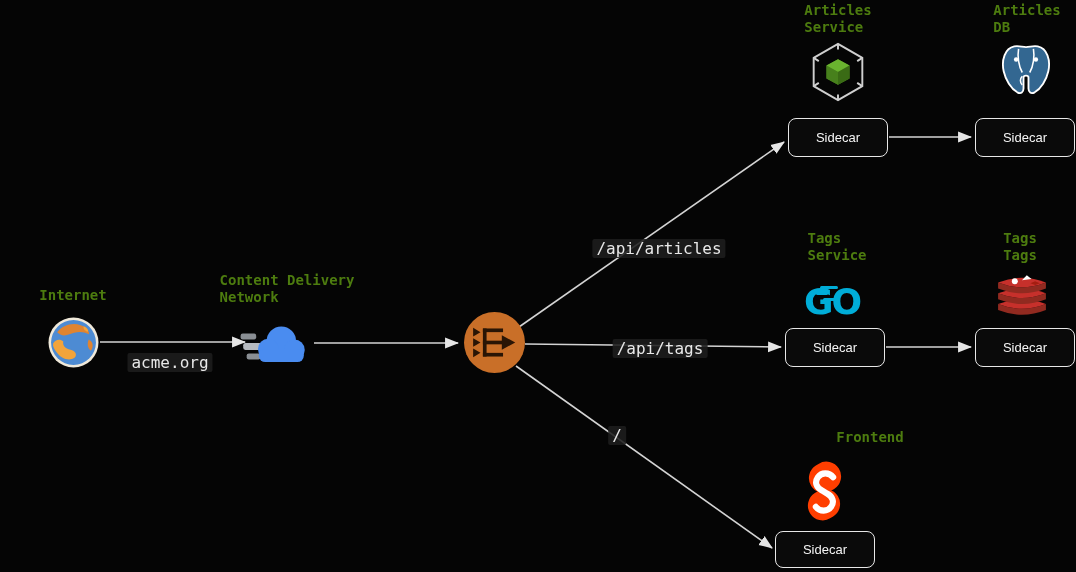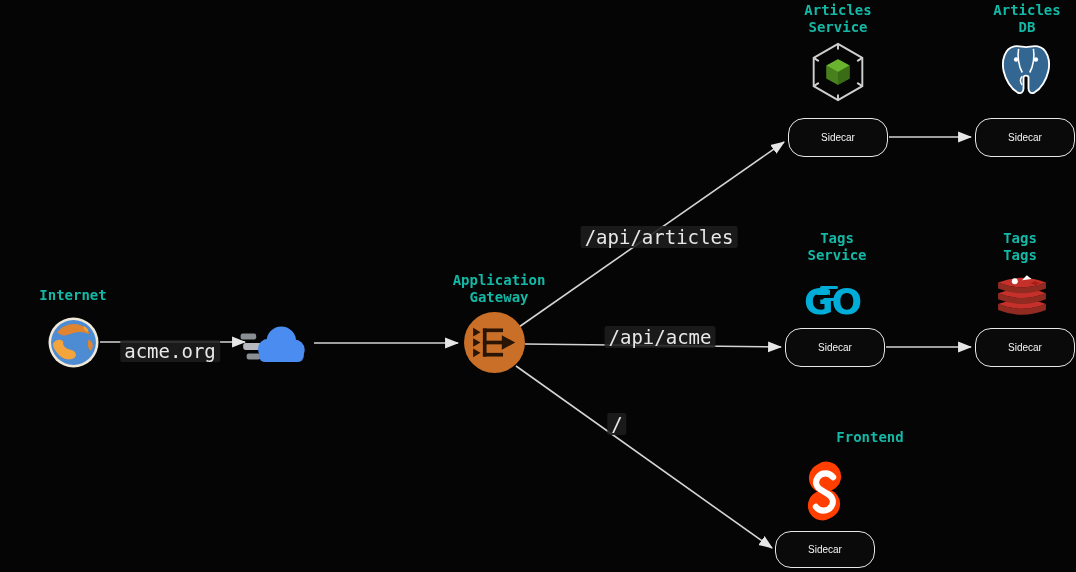--- a/index.html
+++ b/index.html
@@ -1,29 +1,29 @@
 <!DOCTYPE html>
 <html><head>
 <meta charset="utf-8">
 <style>
   html,body{margin:0;padding:0;background:#050505;}
   #canvas{position:relative;width:1076px;height:572px;background:#050505;overflow:hidden;
           font-family:"DejaVu Sans Mono",monospace;}
   svg.connectors{position:absolute;left:0;top:0;pointer-events:none;}
   svg.connectors line{stroke:#d4d4d4;stroke-width:1.6;}
 
-  .node-title{position:absolute;transform:translateX(-50%);text-align:center;color:#14b8a6;
+  .node-title{position:absolute;transform:translateX(-50%);text-align:left;color:#4d7c0f;
               font-family:"DejaVu Sans Mono",monospace;font-weight:bold;font-size:14px;
               line-height:17px;white-space:pre;}
   .edge-label{position:absolute;transform:translateX(-50%);color:#e8e8e8;
-              font-family:"DejaVu Sans Mono",monospace;font-size:19px;font-weight:500;
-              background:rgba(30,30,30,0.88);padding:0 4px;border-radius:2px;white-space:nowrap;}
-  .sidecar-box{position:absolute;box-sizing:border-box;border:1.6px solid #e8e8e8;border-radius:16px;
+              font-family:"DejaVu Sans Mono",monospace;font-size:16px;font-weight:500;
+              background:rgba(30,30,30,0.88);padding:0 4px;border-radius:2px;white-space:nowrap;margin-top:13px;}
+  .sidecar-box{position:absolute;box-sizing:border-box;border:1.6px solid #e8e8e8;border-radius:8px;
                background:#0a0a0a;color:#f5f5f5;font-family:"Liberation Sans",sans-serif;
-               font-size:10px;display:flex;align-items:center;justify-content:center;}
+               font-size:13px;display:flex;align-items:center;justify-content:center;}
   .icon{position:absolute;flex-direction:column;}
 
   .go-logo{display:flex;align-items:center;}
   .go-text{font-family:"DejaVu Sans",sans-serif;font-weight:800;font-size:36px;line-height:36px;
            color:#00ADD8;letter-spacing:-2px;}
   .go-lines{position:relative;width:22px;height:20px;margin-right:2px;margin-top:6px;}
   .go-lines span{position:absolute;display:block;height:3px;background:#00ADD8;border-radius:2px;}
   .go-lines span:nth-child(1){width:18px;left:0;top:2px;}
   .go-lines span:nth-child(2){width:12px;left:-4px;top:8px;}
   .go-lines span:nth-child(3){width:14px;left:3px;top:14px;}
@@ -55,53 +55,53 @@
       <circle cx="50" cy="50" r="44" fill="#4d8bd3"></circle>
       <path d="M18 30 C28 16 48 10 64 16 C76 20 82 28 80 34 C66 26 52 30 42 34 C32 38 24 36 18 30 Z" fill="#e08430"></path>
       <path d="M10 52 C14 44 24 42 30 48 C28 56 34 62 44 64 C54 66 58 74 52 80 C40 88 24 80 16 68 C12 62 9 58 10 52 Z" fill="#f3a43b"></path>
       <path d="M80 44 C88 48 90 58 84 66 C78 62 76 52 80 44 Z" fill="#e08430"></path>
       <path d="M70 18 C76 20 80 25 78 29 C72 27 68 22 70 18 Z" fill="#f3a43b"></path>
     </svg>
   </div>
 
   <div class="edge-label" style="left:170px;top:340px;">acme.org</div>
 
+  <div class="node-title" style="left:287px;top:272px;"><span>Content Delivery</span><br><span>Network</span></div>
   <div class="icon" style="left:238px;top:317px;width:78px;height:52px;">
     <svg width="78" height="52" viewBox="0 0 90 60">
       <rect x="3" y="19" width="18" height="7" rx="2.5" fill="#8a8f94"></rect>
       <rect x="6" y="30" width="21" height="8" rx="2.5" fill="#b6babf"></rect>
       <rect x="10" y="42" width="16" height="7" rx="2.5" fill="#8a8f94"></rect>
       <g fill="#4a8cf0">
         <circle cx="50" cy="28" r="17"></circle>
         <circle cx="35" cy="37" r="12"></circle>
         <circle cx="65" cy="38" r="12"></circle>
         <rect x="24" y="37" width="52" height="15" rx="7.5"></rect>
       </g>
     </svg>
   </div>
 
-  <div class="node-title" style="left:499px;top:272px;"><span>Application</span><br><span>Gateway</span></div>
   <div class="icon" style="left:464px;top:312px;width:61px;height:61px;">
     <svg width="61" height="61" viewBox="0 0 100 100">
       <circle cx="50" cy="50" r="50" fill="#c96f28"></circle>
       <g fill="#2a1505">
         <path d="M15 26 L27 33 L15 40 Z"></path>
         <path d="M15 43 L27 50 L15 57 Z"></path>
         <path d="M15 60 L27 67 L15 74 Z"></path>
         <rect x="31" y="27" width="6" height="46"></rect>
         <rect x="31" y="27" width="33" height="6"></rect>
         <rect x="31" y="67" width="33" height="6"></rect>
         <rect x="31" y="47" width="35" height="6"></rect>
         <path d="M62 38 L84 50 L62 62 Z"></path>
       </g>
     </svg>
   </div>
 
   <div class="edge-label" style="left:659px;top:226px;">/api/articles</div>
-  <div class="edge-label" style="left:660px;top:326px;">/api/acme</div>
+  <div class="edge-label" style="left:660px;top:326px;">/api/tags</div>
   <div class="edge-label" style="left:617px;top:413px;">/</div>
 
   <div class="node-title" style="left:838px;top:2px;"><span>Articles</span><br><span>Service</span></div>
   <div class="icon" style="left:806px;top:40px;width:64px;height:64px;">
     <svg width="64" height="64" viewBox="0 0 100 100">
       <g stroke="#cfcfcf" stroke-width="3" fill="none">
         <path d="M50 6 L88 28 V72 L50 94 L12 72 V28 Z"></path>
         <path d="M50 6 V15 M50 94 V85 M12 28 L20 33 M88 28 L80 33 M12 72 L20 67 M88 72 L80 67"></path>
       </g>
       <path d="M50 30 L68 40 V60 L50 70 L32 60 V40 Z" fill="#4f8f1f"></path>

